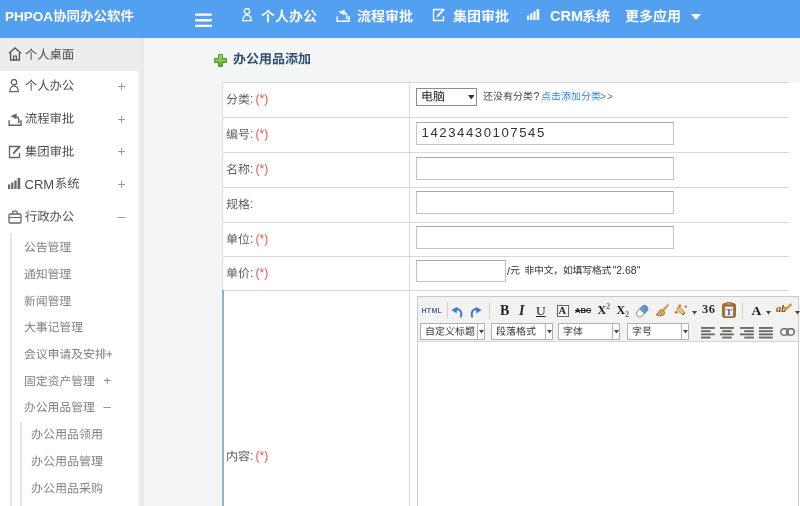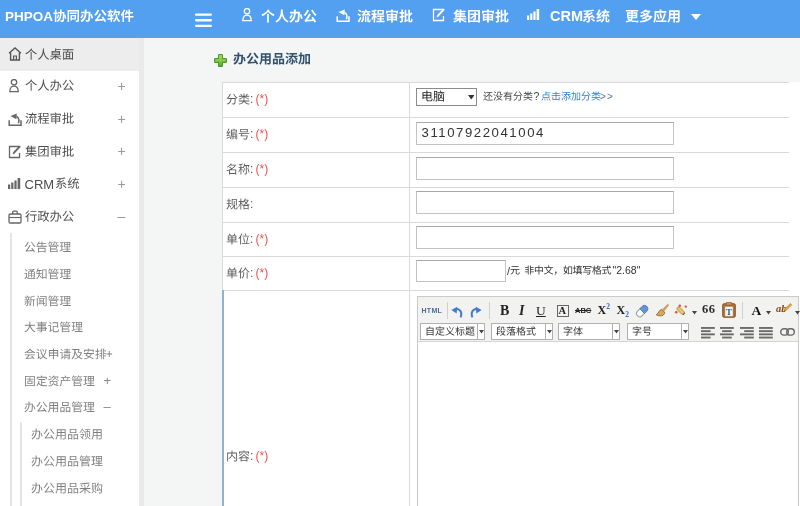--- a/index.html
+++ b/index.html
@@ -494,21 +494,21 @@
       <use href="#r61" x="0"></use>
       <use href="#r62" x="1000"></use>
       <use href="#r63" x="2000"></use>
       <use href="#r64" x="3000"></use>
       <use href="#r43" x="4000"></use>
       <use href="#r44" x="5000"></use>
     </g>
   </svg>
 <div style="position:absolute;left:600px;top:91.0px;font-size:10px;line-height:12px;color:#53779c;font-weight:normal;font-family:'Liberation Sans', sans-serif;white-space:nowrap;letter-spacing:normal;letter-spacing:1.2px;">&gt;&gt;</div>
 <div style="position:absolute;left:416px;top:122px;width:258px;height:23px;background:#fff;border:1px solid #c3c3c3;border-top-color:#a8a8a8;box-sizing:border-box;"></div>
-<div style="position:absolute;left:421.5px;top:124.5px;font-size:13.2px;line-height:16px;color:#333;font-weight:normal;font-family:'Liberation Sans', sans-serif;white-space:nowrap;letter-spacing:1.55px;">31107922041004</div>
+<div style="position:absolute;left:421.5px;top:124.5px;font-size:13.2px;line-height:16px;color:#333;font-weight:normal;font-family:'Liberation Sans', sans-serif;white-space:nowrap;letter-spacing:1.55px;">14234430107545</div>
 <div style="position:absolute;left:416px;top:156.5px;width:258px;height:23px;background:#fff;border:1px solid #c3c3c3;border-top-color:#a8a8a8;box-sizing:border-box;"></div>
 <div style="position:absolute;left:416px;top:191px;width:258px;height:23px;background:#fff;border:1px solid #c3c3c3;border-top-color:#a8a8a8;box-sizing:border-box;"></div>
 <div style="position:absolute;left:416px;top:225.5px;width:258px;height:23px;background:#fff;border:1px solid #c3c3c3;border-top-color:#a8a8a8;box-sizing:border-box;"></div>
 <div style="position:absolute;left:416px;top:259.5px;width:90px;height:22px;background:#fff;border:1px solid #c3c3c3;border-top-color:#a8a8a8;box-sizing:border-box;"></div>
 <div style="position:absolute;left:507px;top:263.5px;font-size:11px;line-height:14px;color:#333;font-weight:normal;font-family:'Liberation Sans', sans-serif;white-space:nowrap;letter-spacing:normal;">/</div>
 <svg style="position:absolute;left:510px;top:265.0px;" width="103" height="11" viewBox="0 0 103 11">
     <g fill="#333" transform="translate(0,8.8) scale(0.010000)">
       <use href="#r65" x="0"></use>
       <use href="#r66" x="1430"></use>
       <use href="#r67" x="2395"></use>
@@ -560,21 +560,21 @@
     </g>
 <g fill="#e2543e">
       <circle cx="2.2" cy="8.2" r="1.3"></circle>
       <circle cx="5.8" cy="1.8" r="1.3"></circle>
       <circle cx="11.8" cy="2.6" r="1.2"></circle>
     </g>
   </svg>
 <svg style="position:absolute;left:691.5px;top:311px" width="5" height="3.5" viewBox="0 0 5 3.5">
     <path d="M0 0 H5 L2.5 3.5 Z" fill="#444"></path>
   </svg>
-<div style="position:absolute;left:702px;top:302.0px;font-size:12.5px;line-height:15px;color:#2b2b2b;font-weight:bold;font-family:'Liberation Serif', serif;white-space:nowrap;letter-spacing:0.5px;">66</div>
+<div style="position:absolute;left:702px;top:302.0px;font-size:12.5px;line-height:15px;color:#2b2b2b;font-weight:bold;font-family:'Liberation Serif', serif;white-space:nowrap;letter-spacing:0.5px;">36</div>
 <svg style="position:absolute;left:722px;top:302px" width="14" height="16" viewBox="0 0 14 16">
 <rect x="0.7" y="1.7" width="12.6" height="13.6" rx="1.4" fill="#b06f35" stroke="#8a5526" stroke-width="1"></rect>
 <rect x="4.2" y="0.3" width="5.6" height="3" rx="0.9" fill="#c8925d" stroke="#8a5526" stroke-width="0.7"></rect>
 <rect x="3" y="4.6" width="8" height="9.6" fill="#f4f4f4" stroke="#999" stroke-width="0.5"></rect>
 <text x="7" y="12.6" font-size="9" font-family="Liberation Serif" font-weight="bold" fill="#3d5a80" text-anchor="middle">T</text>
   </svg>
 <div style="position:absolute;left:742px;top:302px;width:1px;height:17px;background:#d0d0d0;"></div>
 <div style="position:absolute;left:751.5px;top:302.0px;font-size:13.5px;line-height:17px;color:#111;font-weight:bold;font-family:'Liberation Serif', serif;white-space:nowrap;letter-spacing:normal;">A</div>
 <svg style="position:absolute;left:765.5px;top:311px" width="5" height="3.5" viewBox="0 0 5 3.5">
     <path d="M0 0 H5 L2.5 3.5 Z" fill="#444"></path>

